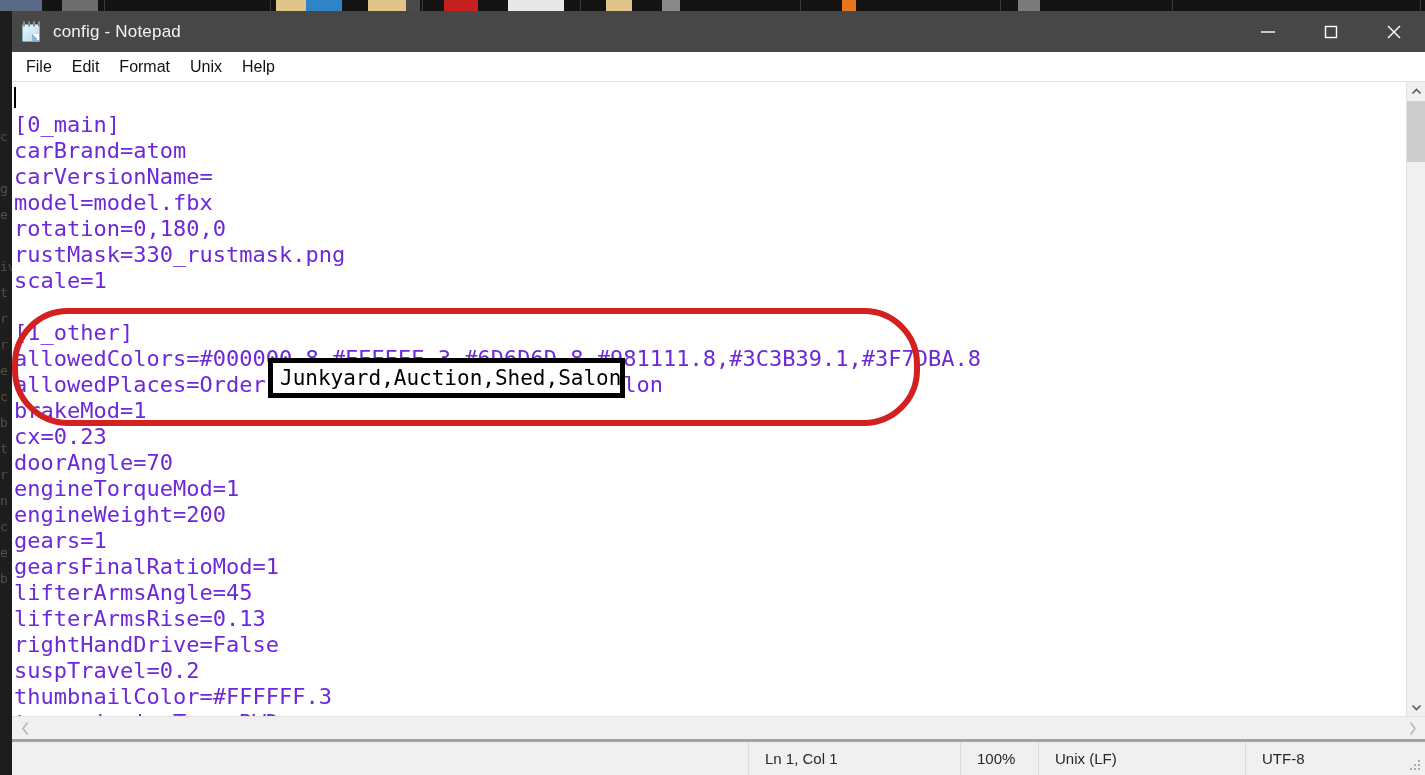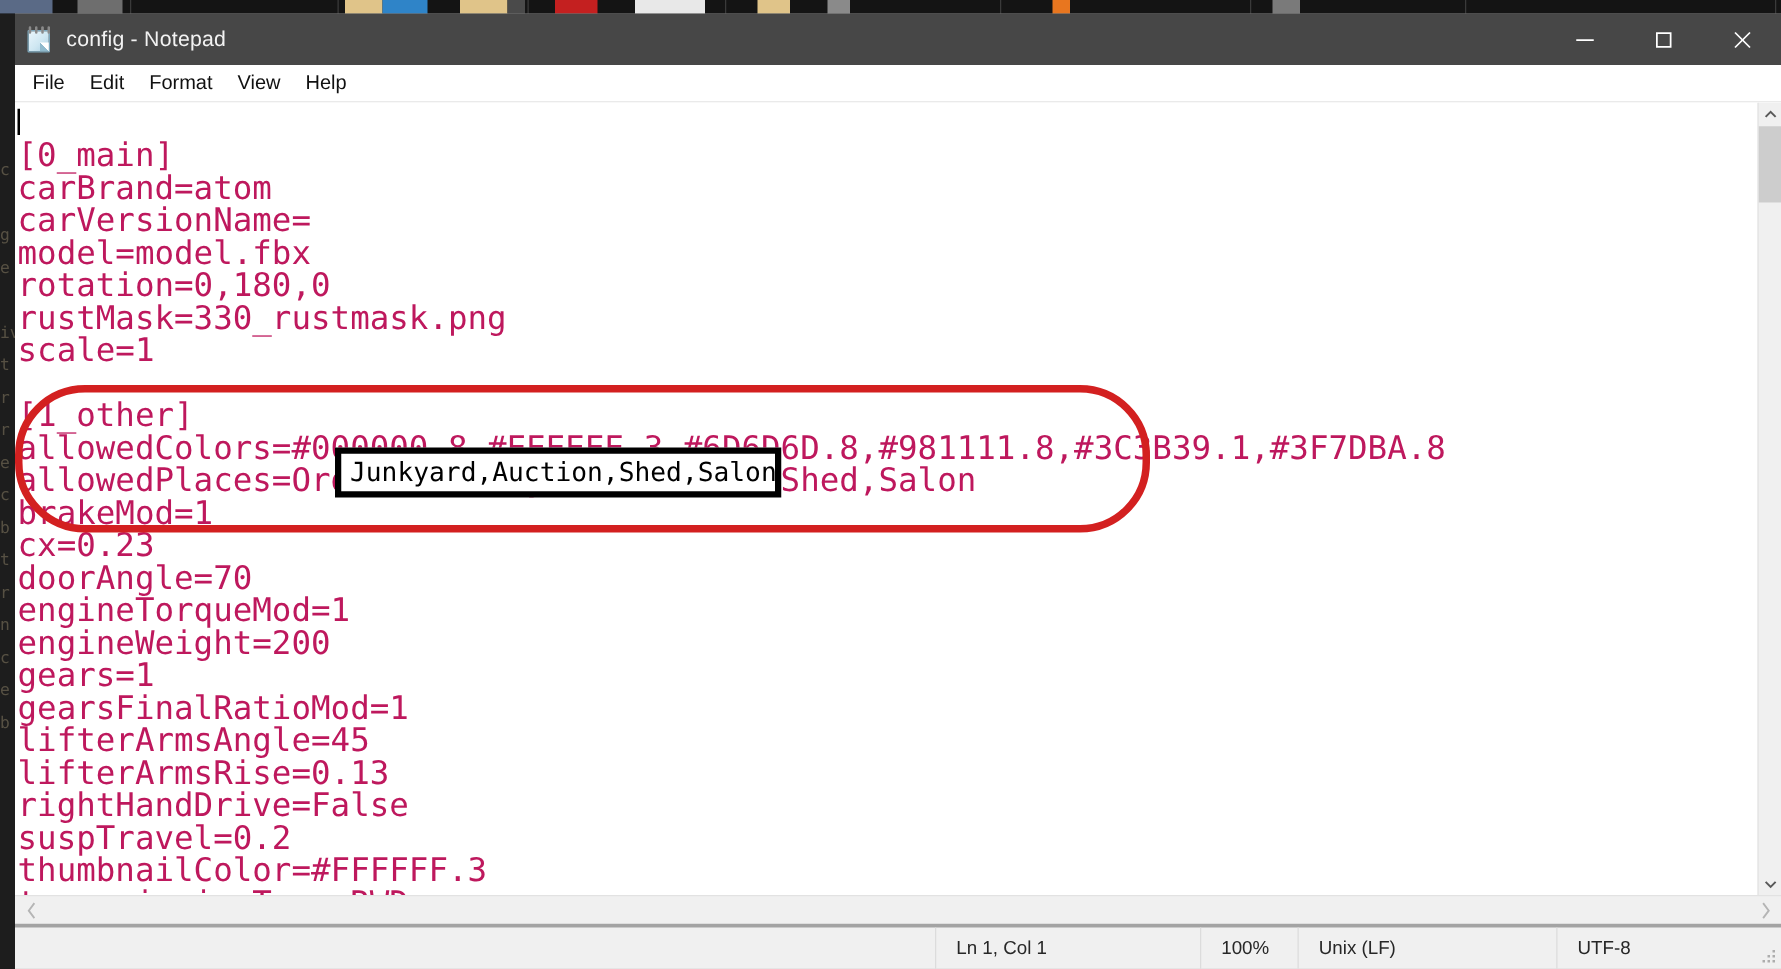--- a/index.html
+++ b/index.html
@@ -110,22 +110,22 @@
     overflow: hidden;
     padding-left: 1px;
   }
   #caret {
     position: absolute; left: 2px; top: 5px; width: 2px; height: 21px;
     background: #000000;
   }
   #code-lines {
     position: absolute; left: 0; top: 4px;
     font-family: "DejaVu Sans Mono", monospace;
-    font-size: 26px; line-height: 26px;
-    color: #be185d; white-space: pre;
+    font-size: 22px; line-height: 26px;
+    color: #6d28d9; white-space: pre;
   }
   #code-lines .ln { height: 26px; padding-left: 2px; }
 
   
   #v-scrollbar {
     position: absolute; right: 0; top: 0; width: 19px; bottom: 0;
     background: #f0f0f0; border-left: 1px solid #e2e2e2;
   }
   #v-scroll-up, #v-scroll-down {
     position: absolute; left: 0; width: 18px; height: 18px;
@@ -284,21 +284,21 @@
           <line x1="17" y1="5" x2="5" y2="17" stroke="#ffffff" stroke-width="1.4"></line>
         </svg>
       </div>
     </div>
   </div>
 
   <div id="menu-bar">
     <div class="menu-item">File</div>
     <div class="menu-item">Edit</div>
     <div class="menu-item">Format</div>
-    <div class="menu-item">View</div>
+    <div class="menu-item">Unix</div>
     <div class="menu-item">Help</div>
   </div>
 
   <div id="editor-area">
     <div id="text-surface">
       <div id="caret"></div>
       <div id="code-lines"><div class="ln">&nbsp;</div><div class="ln">[0_main]</div><div class="ln">carBrand=atom</div><div class="ln">carVersionName=</div><div class="ln">model=model.fbx</div><div class="ln">rotation=0,180,0</div><div class="ln">rustMask=330_rustmask.png</div><div class="ln">scale=1</div><div class="ln">&nbsp;</div><div class="ln">[1_other]</div><div class="ln">allowedColors=#000000.8,#EEEEEE.3,#6D6D6D.8,#981111.8,#3C3B39.1,#3F7DBA.8</div><div class="ln">allowedPlaces=Order.1,Junkyard,Auction,Shed,Salon</div><div class="ln">brakeMod=1</div><div class="ln">cx=0.23</div><div class="ln">doorAngle=70</div><div class="ln">engineTorqueMod=1</div><div class="ln">engineWeight=200</div><div class="ln">gears=1</div><div class="ln">gearsFinalRatioMod=1</div><div class="ln">lifterArmsAngle=45</div><div class="ln">lifterArmsRise=0.13</div><div class="ln">rightHandDrive=False</div><div class="ln">suspTravel=0.2</div><div class="ln">thumbnailColor=#FFFFFF.3</div><div class="ln">transmissionType=RWD</div></div>
     </div>
 
     <div id="v-scrollbar">

